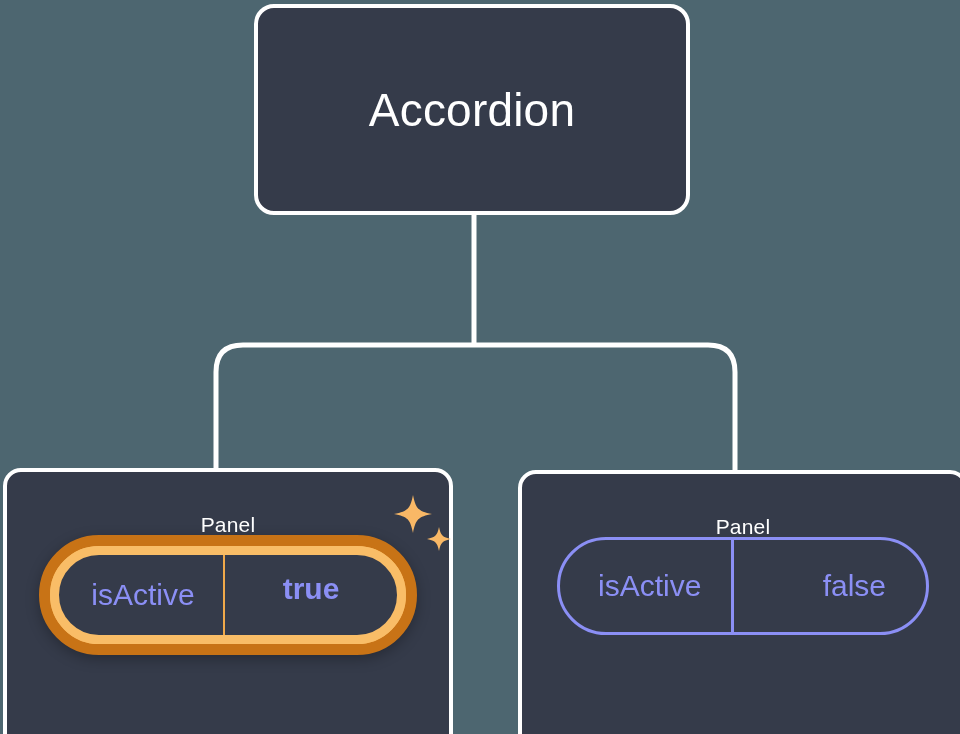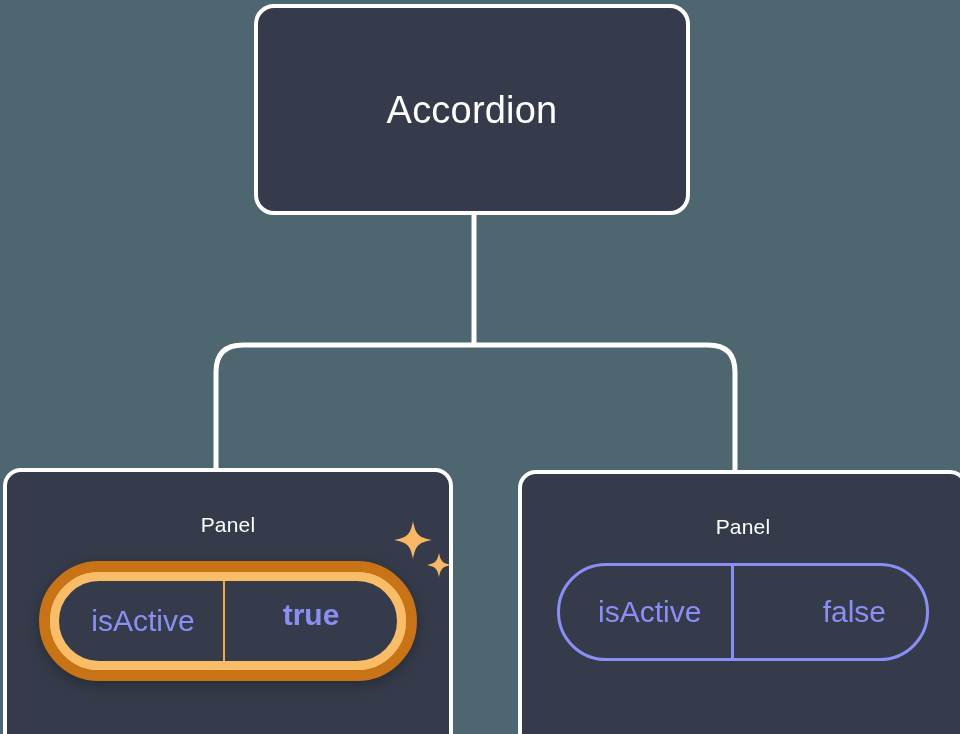--- a/index.html
+++ b/index.html
@@ -47,21 +47,21 @@
   .node-root {
     left: 254px;
     top: 4px;
     width: 436px;
     height: 211px;
     justify-content: center;
   }
 
   .node-title {
     color: #ffffff;
-    font-size: 38px;
+    font-size: 46px;
     line-height: 1;
     letter-spacing: 0.2px;
     font-weight: 400;
     white-space: nowrap;
   }
 
   .node-child {
     width: 450px;
     height: 290px;
     border-radius: 18px;
@@ -78,21 +78,20 @@
   }
 
   .node-right {
     left: 518px;
     top: 470px;
   }
 
   
   .pill-wrap {
     position: relative;
-    margin-top: 26px;
     text-align: right;
   }
 
   .pill {
     box-sizing: border-box;
     display: flex;
     align-items: stretch;
     height: 98px;
     border-radius: 999px;
     background: #353b4a;

